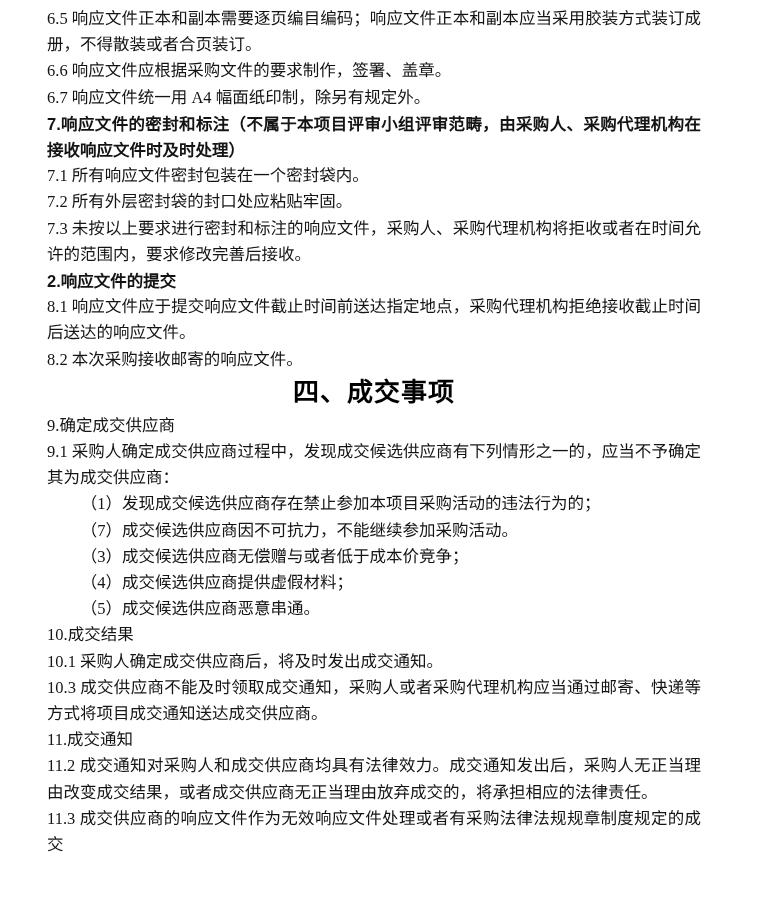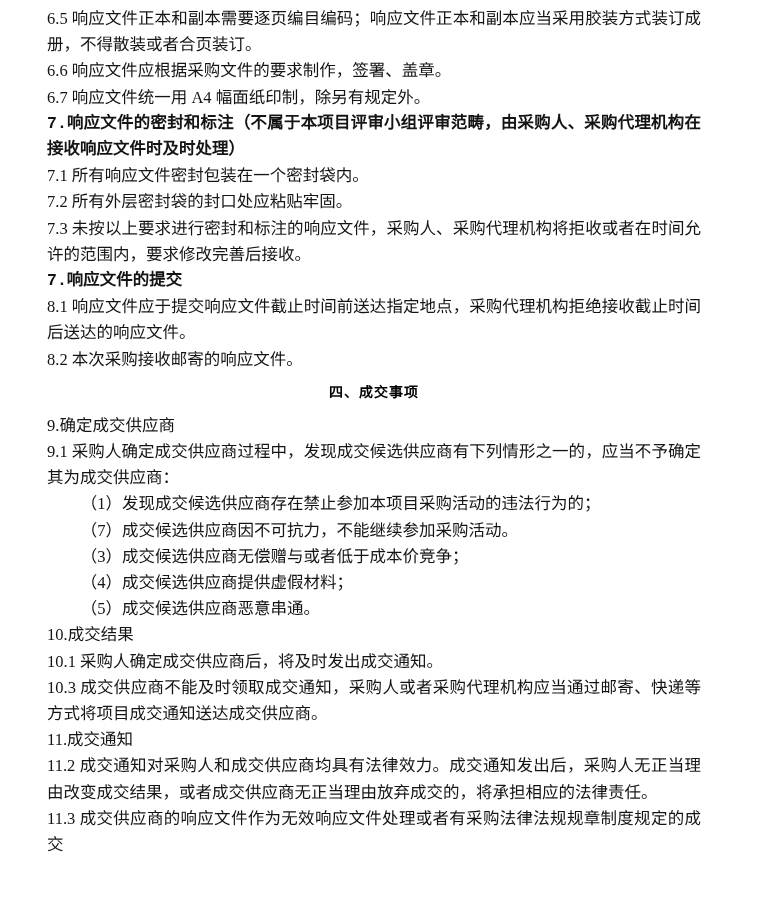--- a/index.html
+++ b/index.html
@@ -20,51 +20,51 @@
     line-height: 26.2px;
     color: #141414;
     text-align: justify;
   }
   .page p {
     margin: 0;
     padding: 0;
   }
   .bold {
     font-weight: bold;
-    font-family: Liberation Mono, monospace;
+    font-family: Liberation Sans, sans-serif;
   }
   .indent {
     text-indent: 2.05em;
   }
   .section-title {
     margin: 4px 0 6px 0;
     padding: 0;
     text-align: center;
     text-indent: 0;
-    font-size: 14px;
+    font-size: 26px;
     line-height: 30px;
     font-weight: bold;
     font-family: "Liberation Sans", "DejaVu Sans", sans-serif;
     letter-spacing: 1px;
     color: #000000;
   }
 </style>
 </head>
 <body>
 
 <div class="page">
 
   <p>6.5 响应文件正本和副本需要逐页编目编码；响应文件正本和副本应当采用胶装方式装订成册，不得散装或者合页装订。</p>
   <p>6.6 响应文件应根据采购文件的要求制作，签署、盖章。</p>
   <p>6.7 响应文件统一用 A4 幅面纸印制，除另有规定外。</p>
   <p class="bold">7.响应文件的密封和标注（不属于本项目评审小组评审范畴，由采购人、采购代理机构在接收响应文件时及时处理）</p>
   <p>7.1 所有响应文件密封包装在一个密封袋内。</p>
   <p>7.2 所有外层密封袋的封口处应粘贴牢固。</p>
   <p>7.3 未按以上要求进行密封和标注的响应文件，采购人、采购代理机构将拒收或者在时间允许的范围内，要求修改完善后接收。</p>
-  <p class="bold">7.响应文件的提交</p>
+  <p class="bold">2.响应文件的提交</p>
   <p>8.1 响应文件应于提交响应文件截止时间前送达指定地点，采购代理机构拒绝接收截止时间后送达的响应文件。</p>
   <p>8.2 本次采购接收邮寄的响应文件。</p>
 
   <h1 class="section-title">四、成交事项</h1>
 
   <p>9.确定成交供应商</p>
   <p>9.1 采购人确定成交供应商过程中，发现成交候选供应商有下列情形之一的，应当不予确定其为成交供应商：</p>
   <p class="indent">（1）发现成交候选供应商存在禁止参加本项目采购活动的违法行为的；</p>
   <p class="indent">（7）成交候选供应商因不可抗力，不能继续参加采购活动。</p>
   <p class="indent">（3）成交候选供应商无偿赠与或者低于成本价竞争；</p>

